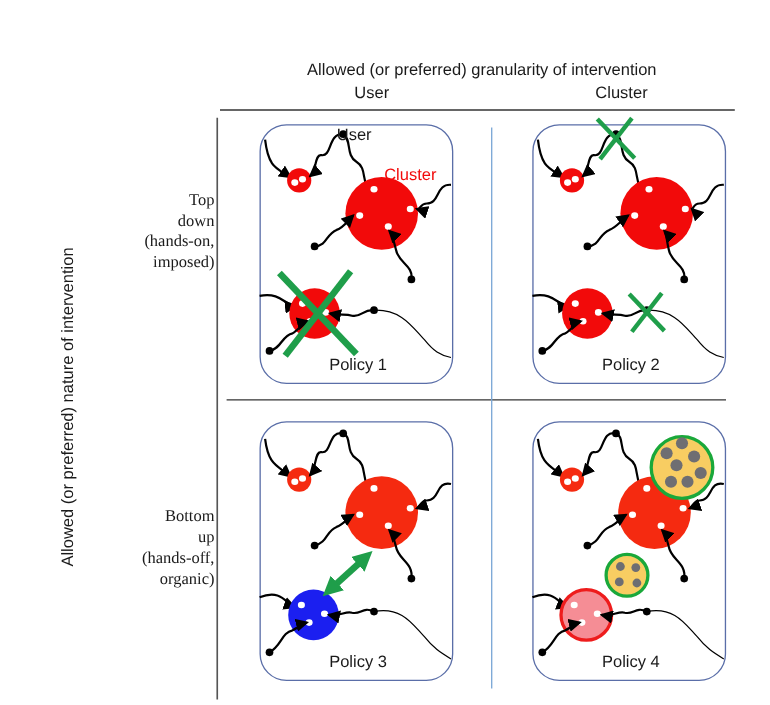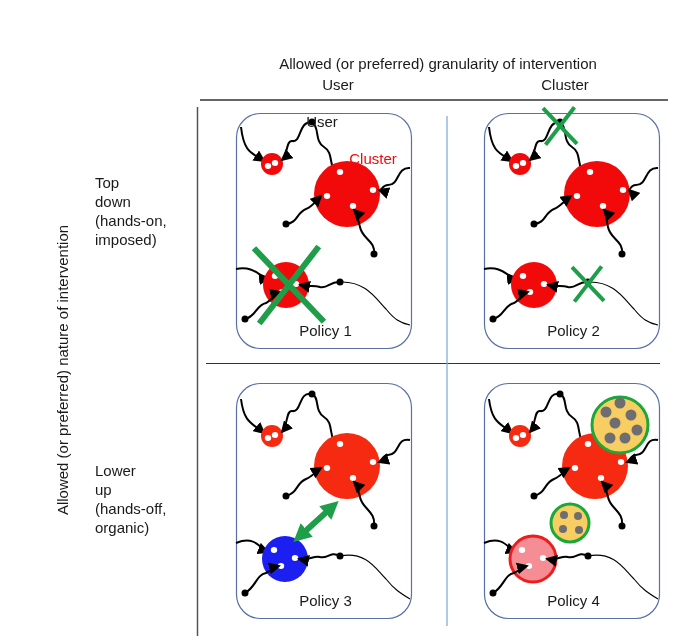--- a/index.html
+++ b/index.html
@@ -1,37 +1,37 @@
 <!DOCTYPE html>
 <html><head>
 <meta charset="utf-8">
 <style>
   html, body { margin: 0; padding: 0; background: #ffffff; }
   body { width: 700px; height: 641px; position: relative; overflow: hidden;
          font-family: "Liberation Sans", sans-serif; color: #1a1a1a; }
   .txt { position: absolute; white-space: nowrap; font-size: 15px; line-height: 18px; }
   .center { text-align: center; }
   #diagram { position: absolute; left: 0; top: 0; }
-  .rowlabel { position: absolute; text-align: left; font-size: 15px; line-height: 19px; white-space: pre-line; }
+  .rowlabel { position: absolute; text-align: right; font-size: 15px; line-height: 19px; white-space: pre-line; font-family: Liberation Serif, serif; }
   .vlabel { position: absolute; left: 62px; top: 370px; transform: translate(-50%, -50%) rotate(-90deg);
             white-space: nowrap; font-size: 15px; }
 </style>
 </head>
 <body>
 
 <div class="txt center" style="left:253px; top:55px; width:370px;">Allowed (or preferred) granularity of intervention</div>
 <div class="txt center" style="left:293px; top:76px; width:90px;">User</div>
 <div class="txt center" style="left:520px; top:76px; width:90px;">Cluster</div>
 
 <div class="vlabel">Allowed (or preferred) nature of intervention</div>
 <div class="rowlabel" style="left:95px; top:173px; width:100px;">Top
 down
 (hands-on,
 imposed)</div>
-<div class="rowlabel" style="left:95px; top:461px; width:100px;">Lower
+<div class="rowlabel" style="left:95px; top:461px; width:100px;">Bottom
 up
 (hands-off,
 organic)</div>
 
 <svg id="diagram" width="700" height="641" viewBox="0 0 700 641">
   <defs>
     <marker id="arrowhead" markerWidth="6" markerHeight="6" refX="5" refY="3" orient="auto" markerUnits="strokeWidth">
       <path d="M0,0 L6,3 L0,6 z" fill="#000"></path>
     </marker>
     <marker id="garrowEnd" markerWidth="3" markerHeight="3" refX="1.5" refY="1.5" orient="auto" markerUnits="strokeWidth">

